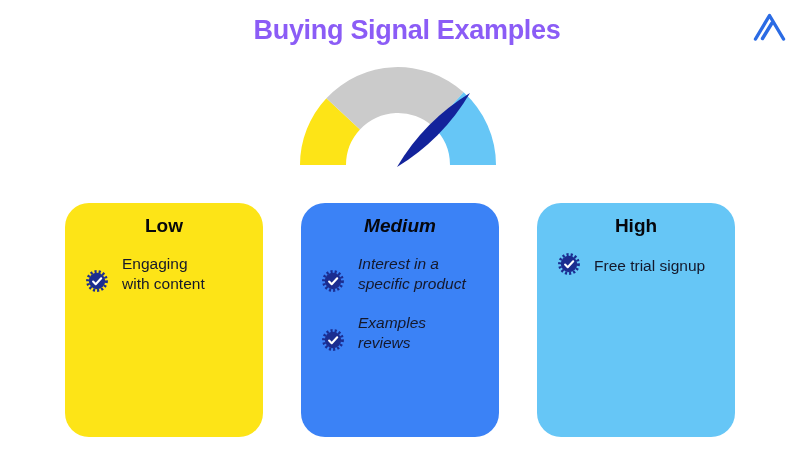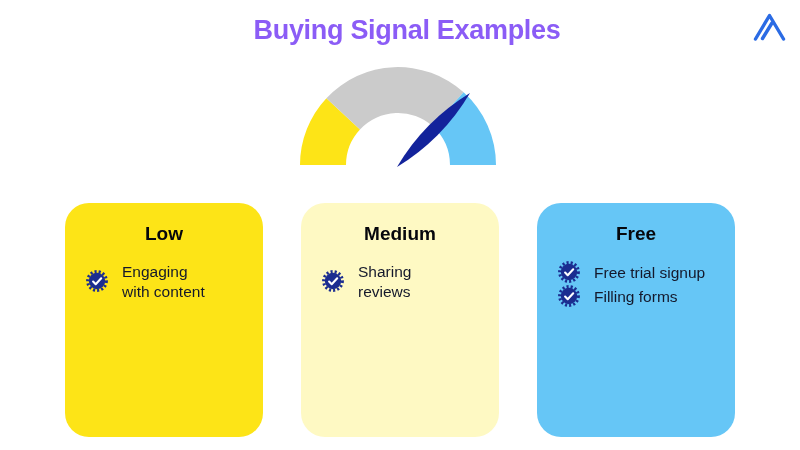--- a/index.html
+++ b/index.html
@@ -15,34 +15,34 @@
     font-size:27px;font-weight:800;letter-spacing:-0.3px;color:#8b5cf6;
   }
   .brand-logo{position:absolute;top:8px;right:10px;width:40px;height:40px;}
   .gauge{position:absolute;left:299px;top:62px;width:200px;height:106px;}
   .cards{
     position:absolute;top:203px;left:0;width:100%;
     display:flex;justify-content:center;gap:38px;
   }
   .card{
     width:198px;height:234px;border-radius:24px;
-    box-sizing:border-box;padding:20px 12px 0 20px;
+    box-sizing:border-box;padding:12px 12px 0 20px;
   }
   .card-low{background:#FDE417;}
-  .card-medium{background:#fef9c3;}
+  .card-medium{background:#3b82f6;font-style:italic;}
   .card-high{background:#66C6F6;}
   .card-title{
     margin:0 8px 0 0;text-align:center;
     font-size:19px;font-weight:800;color:#06070c;
   }
   .items{display:flex;flex-direction:column;margin-top:15px;}
   .card-low .items{gap:40px;}
   .card-medium .items{gap:18px;}
   .card-high .items{}
-  .item{display:flex;align-items:center;gap:13px;}
+  .item{display:flex;align-items:flex-end;gap:13px;}
   .badge{flex:0 0 24px;width:24px;height:24px;margin-top:0px;}
   .badge .bfill{fill:#1B2D90;}
   .badge .bstroke{stroke:#1B2D90;}
   .item-text{
     font-size:15.5px;line-height:1.26;font-weight:500;
     color:#14182B;white-space:pre-line;padding-top:2px;
   }
 </style>
 </head>
 <body>
@@ -84,41 +84,42 @@
 
   <div class="card card-medium">
     <h2 class="card-title">Medium</h2>
     <div class="items">
       <div class="item">
         <svg class="badge" viewBox="0 0 24 24">
           <circle class="bfill" cx="12" cy="12" r="8.2"></circle>
           <circle class="bstroke" cx="12" cy="12" r="9.4" fill="none" stroke-width="3" stroke-dasharray="2.1 2.05"></circle>
           <path d="M8.1 12.6 l2.6 2.6 L16.2 9.3" fill="none" stroke="#fff" stroke-width="2.1" stroke-linecap="round" stroke-linejoin="round"></path>
         </svg>
-        <span class="item-text">Sharing
+        <span class="item-text">Interest in a
+specific product</span>
+      </div>
+      <div class="item">
+        <svg class="badge" viewBox="0 0 24 24">
+          <circle class="bfill" cx="12" cy="12" r="8.2"></circle>
+          <circle class="bstroke" cx="12" cy="12" r="9.4" fill="none" stroke-width="3" stroke-dasharray="2.1 2.05"></circle>
+          <path d="M8.1 12.6 l2.6 2.6 L16.2 9.3" fill="none" stroke="#fff" stroke-width="2.1" stroke-linecap="round" stroke-linejoin="round"></path>
+        </svg>
+        <span class="item-text">Examples
 reviews</span>
       </div>
     </div>
   </div>
 
   <div class="card card-high">
-    <h2 class="card-title">Free</h2>
+    <h2 class="card-title">High</h2>
     <div class="items">
       <div class="item">
         <svg class="badge" viewBox="0 0 24 24">
           <circle class="bfill" cx="12" cy="12" r="8.2"></circle>
           <circle class="bstroke" cx="12" cy="12" r="9.4" fill="none" stroke-width="3" stroke-dasharray="2.1 2.05"></circle>
           <path d="M8.1 12.6 l2.6 2.6 L16.2 9.3" fill="none" stroke="#fff" stroke-width="2.1" stroke-linecap="round" stroke-linejoin="round"></path>
         </svg>
         <span class="item-text">Free trial signup</span>
       </div>
-      <div class="item">
-        <svg class="badge" viewBox="0 0 24 24">
-          <circle class="bfill" cx="12" cy="12" r="8.2"></circle>
-          <circle class="bstroke" cx="12" cy="12" r="9.4" fill="none" stroke-width="3" stroke-dasharray="2.1 2.05"></circle>
-          <path d="M8.1 12.6 l2.6 2.6 L16.2 9.3" fill="none" stroke="#fff" stroke-width="2.1" stroke-linecap="round" stroke-linejoin="round"></path>
-        </svg>
-        <span class="item-text">Filling forms</span>
-      </div>
     </div>
   </div>
 
 </div>
 
 </body></html>

